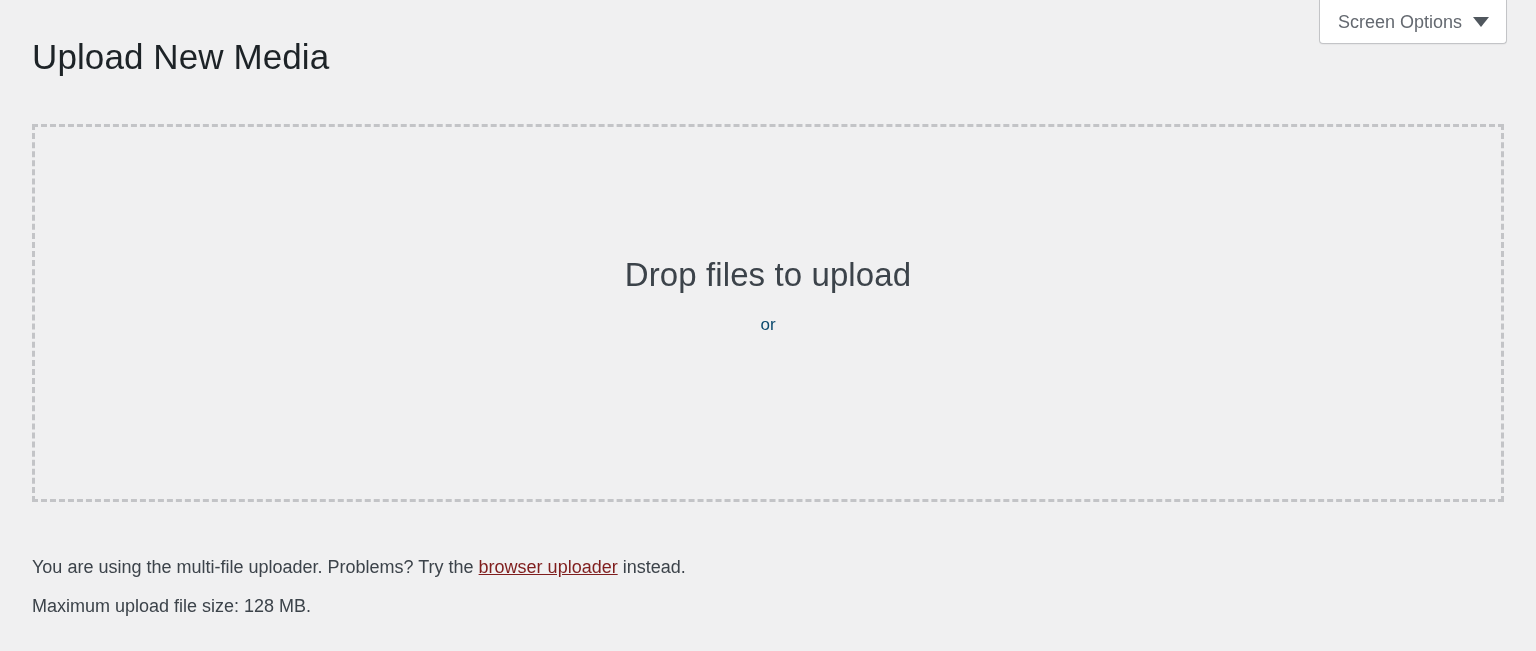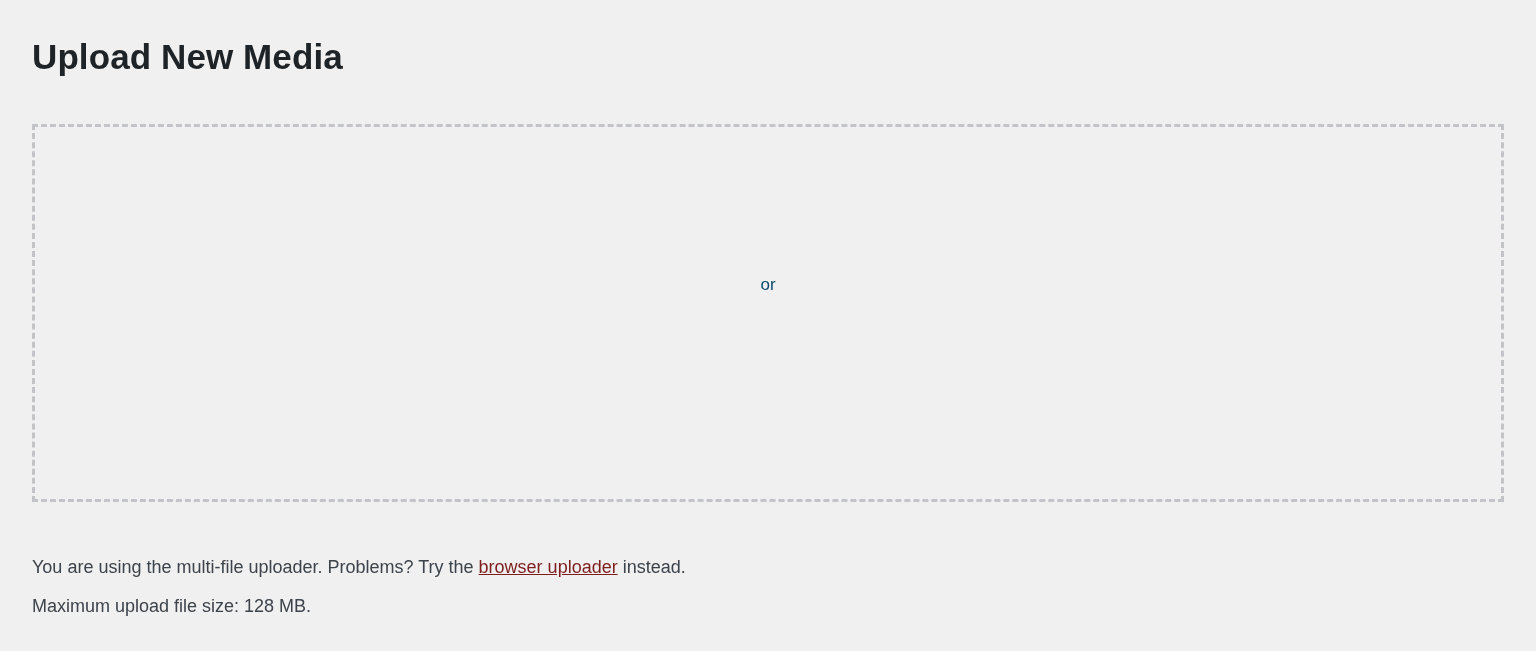--- a/index.html
+++ b/index.html
@@ -60,21 +60,21 @@
   .wrap {
     position: absolute;
     top: 0;
     left: 0;
     width: 1536px;
   }
   .page-title {
     margin: 0;
     padding: 34px 0 0 32px;
     font-size: 35px;
-    font-weight: 700;
+    font-weight: 400;
     line-height: 1.3;
     color: #1d2327;
     letter-spacing: 0.1px;
   }
 
   
   .drag-drop-area {
     position: absolute;
     left: 32px;
     top: 124px;
@@ -142,27 +142,32 @@
     font-size: 18px;
     line-height: 1.5;
     color: #3c434a;
     margin: 0;
   }
 </style>
 </head>
 <body>
 
 <div class="screen-meta-links">
+  <div class="show-settings">
+    <span>Screen Options</span>
+    <span class="caret"></span>
+  </div>
 </div>
 
 <div class="wrap">
   <h1 class="page-title">Upload New Media</h1>
 </div>
 
 <div class="drag-drop-area">
   <div class="drag-drop-inside">
+    <p class="drag-drop-title">Drop files to upload</p>
     <p class="drag-drop-or">or</p>
   </div>
 </div>
 
 <p class="upload-flash-bypass"><span>You are using the multi-file uploader. Problems? Try the </span><a href="#">browser uploader</a><span> instead.</span></p>
 
 <p class="max-upload-size">Maximum upload file size: 128 MB.</p>
 
 </body></html>

